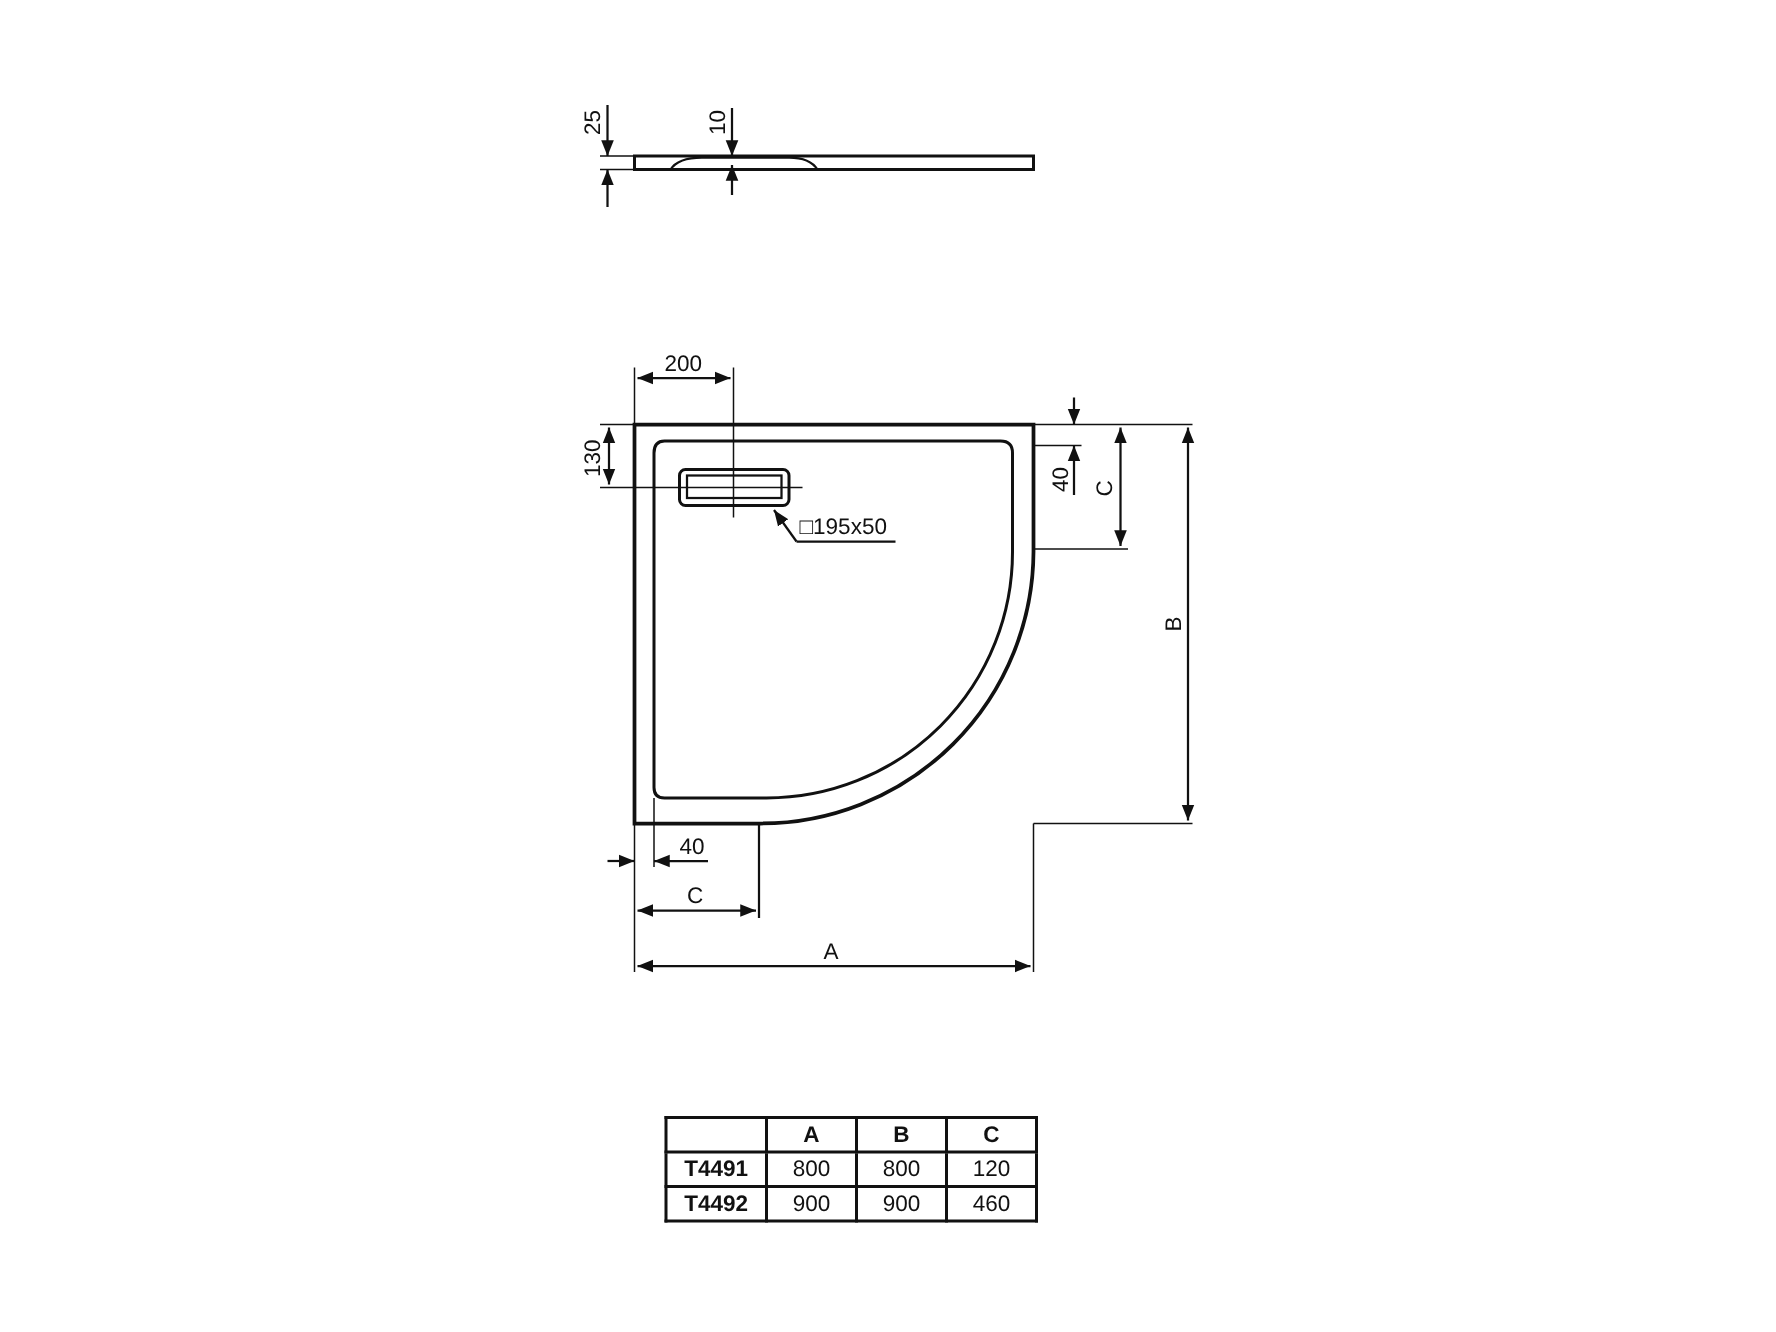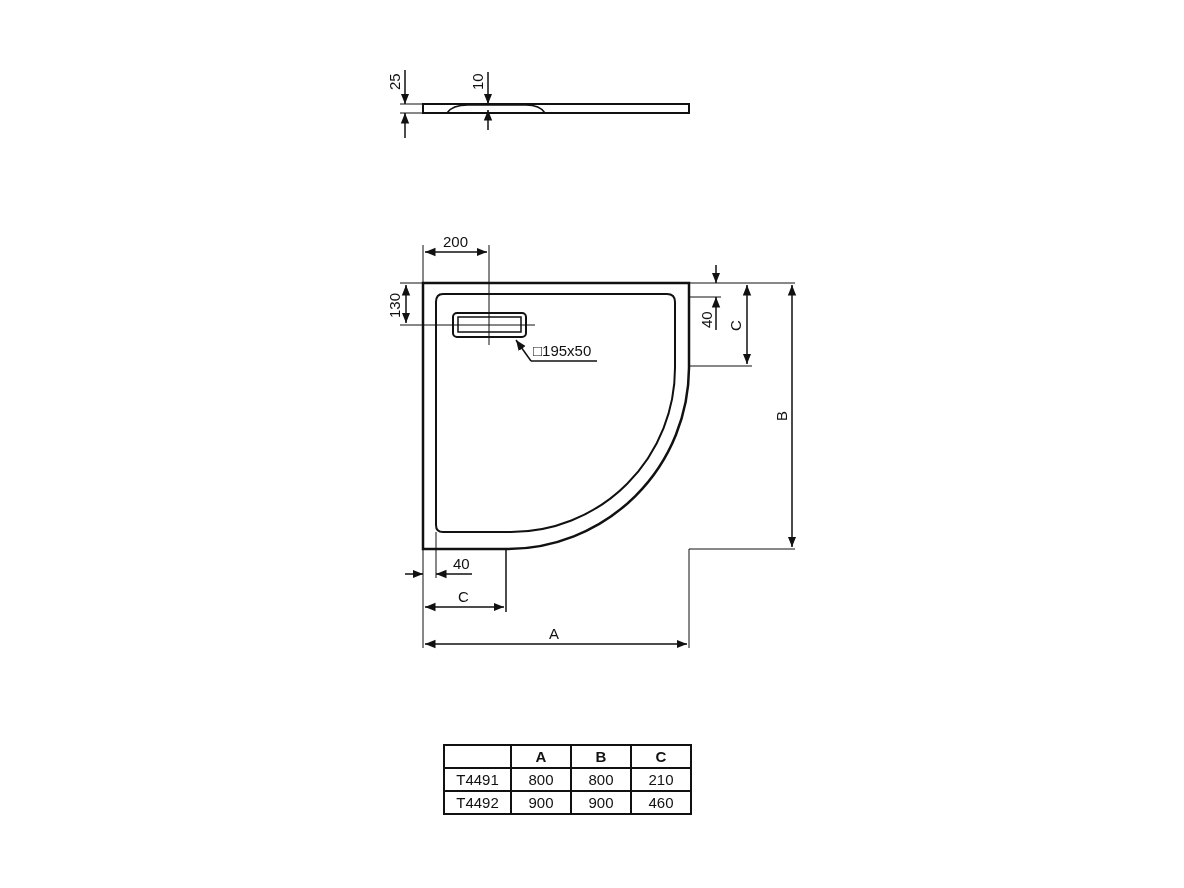--- a/index.html
+++ b/index.html
@@ -2,21 +2,21 @@
 <html><head>
 <meta charset="utf-8">
 <style>
   html, body { margin:0; padding:0; background:#ffffff; }
   body { width:1184px; height:888px; position:relative; overflow:hidden; font-family:"Liberation Sans", sans-serif; }
   svg { position:absolute; left:0; top:0; }
   .dimtxt { font-family:"Liberation Sans", sans-serif; font-size:15px; fill:#111; }
   table.spec { position:absolute; left:443px; top:744px; border-collapse:collapse; font-family:"Liberation Sans", sans-serif; font-size:15px; color:#111; }
   table.spec td, table.spec th { border:2px solid #111; height:21px; padding:0; text-align:center; }
   table.spec th { font-weight:bold; }
-  table.spec td.model { font-weight:normal; }
+  table.spec td.model { font-weight:bold; }
 </style>
 </head>
 <body>
 
 <svg width="1184" height="888" viewBox="0 0 1184 888">
   <defs>
     <marker id="arr" viewBox="0 0 10 10" refX="10" refY="5" markerWidth="7" markerHeight="7" orient="auto-start-reverse">
       <path d="M0,1 L10,5 L0,9 z" fill="#111"></path>
     </marker>
   </defs>
@@ -93,21 +93,21 @@
       <tr>
     <th style="width:65px"></th>
     <th style="width:58px">A</th>
     <th style="width:58px">B</th>
     <th style="width:58px">C</th>
   </tr>
   <tr>
     <td class="model">T4491</td>
     <td>800</td>
     <td>800</td>
-    <td>210</td>
+    <td>120</td>
   </tr>
   <tr>
     <td class="model">T4492</td>
     <td>900</td>
     <td>900</td>
     <td>460</td>
   </tr>
 </tbody>
   </table>
 

